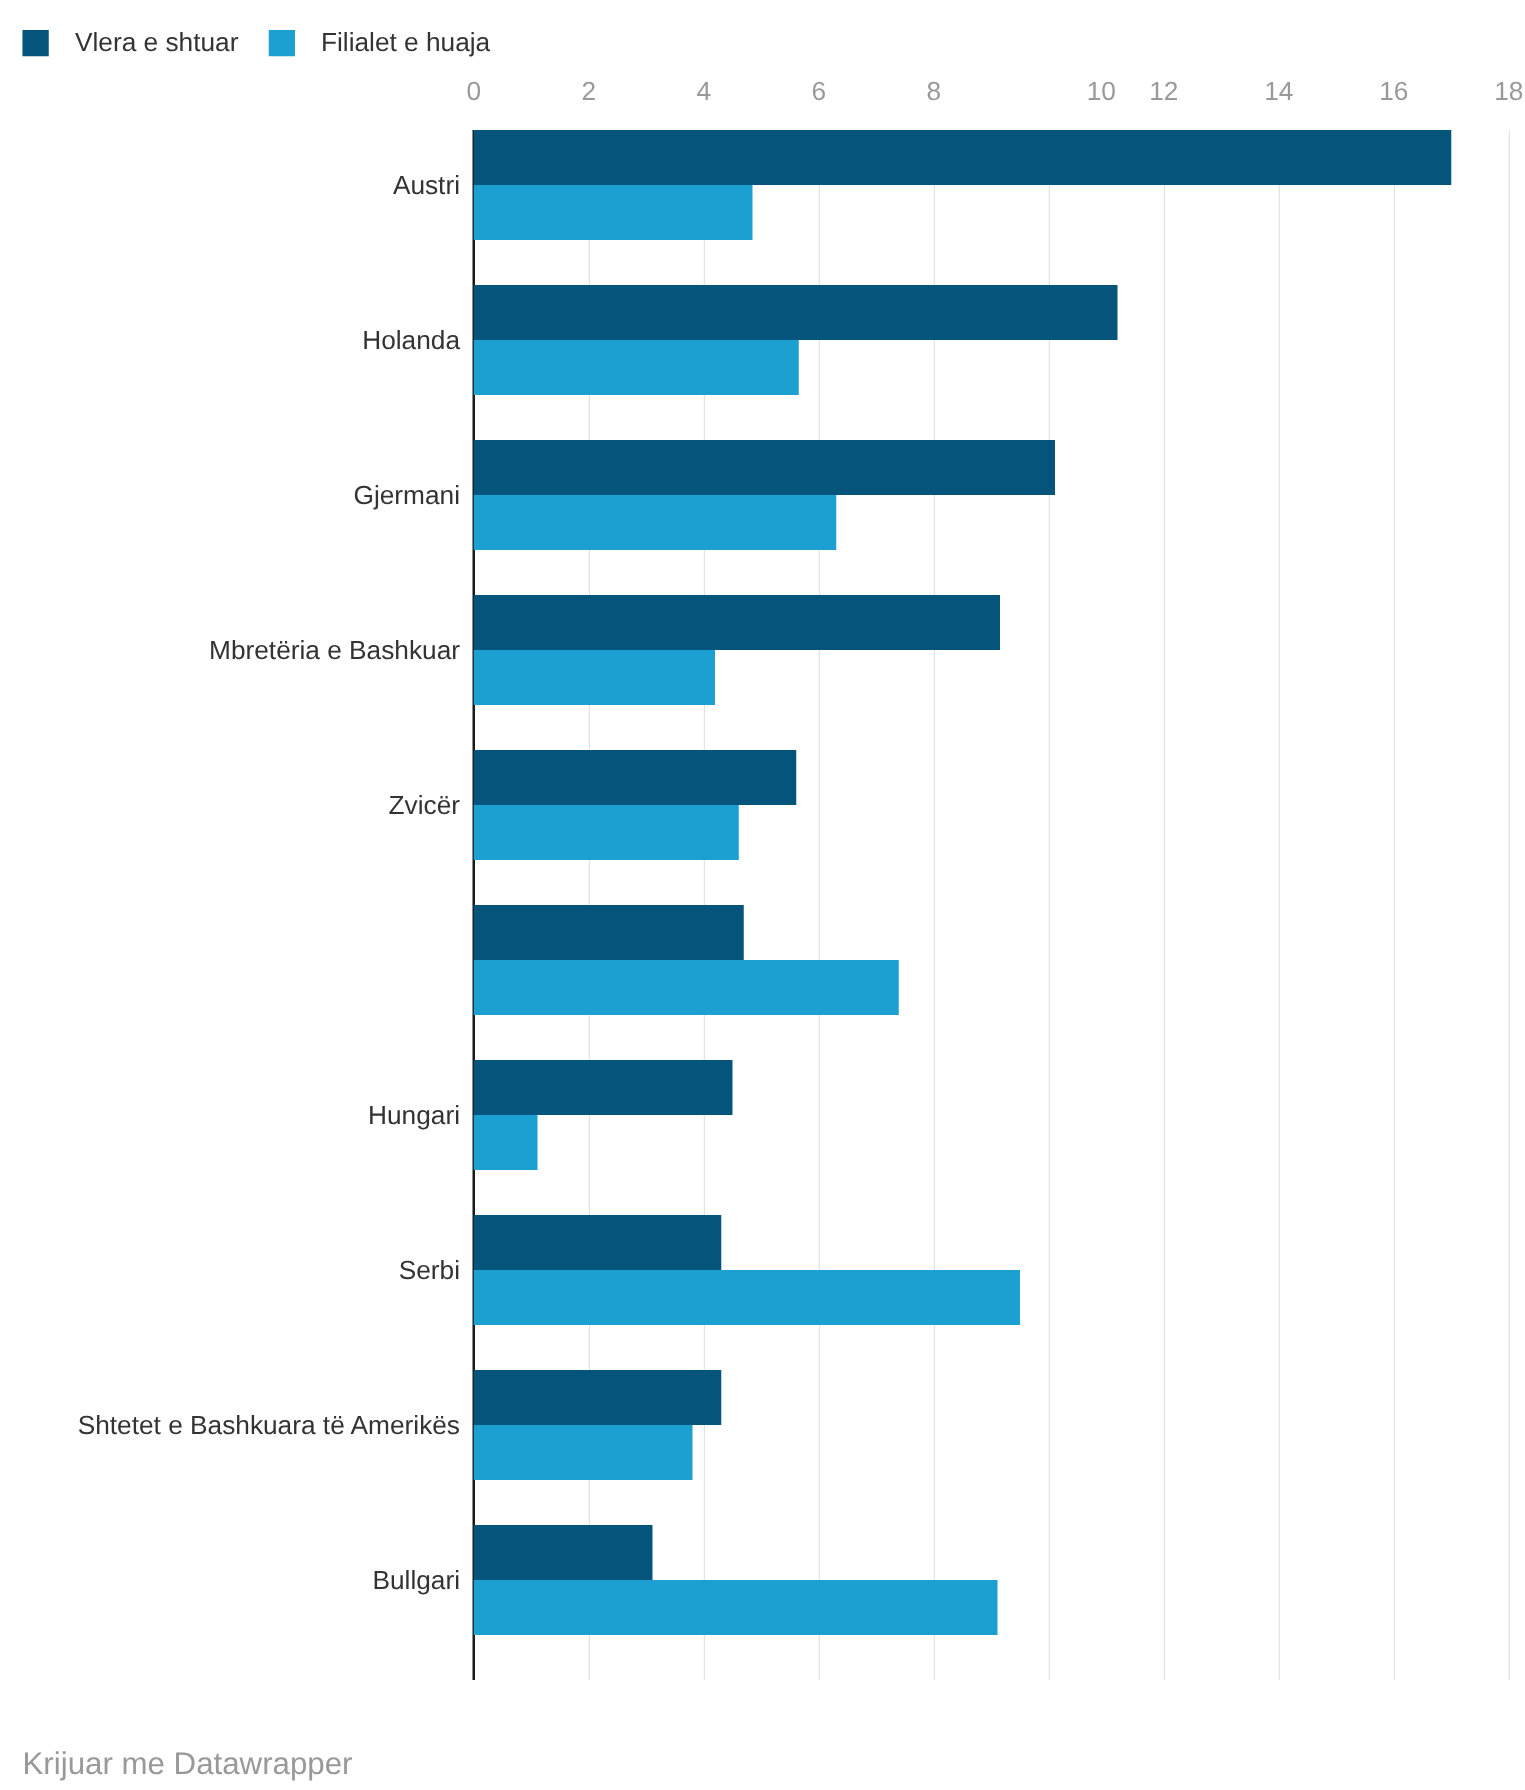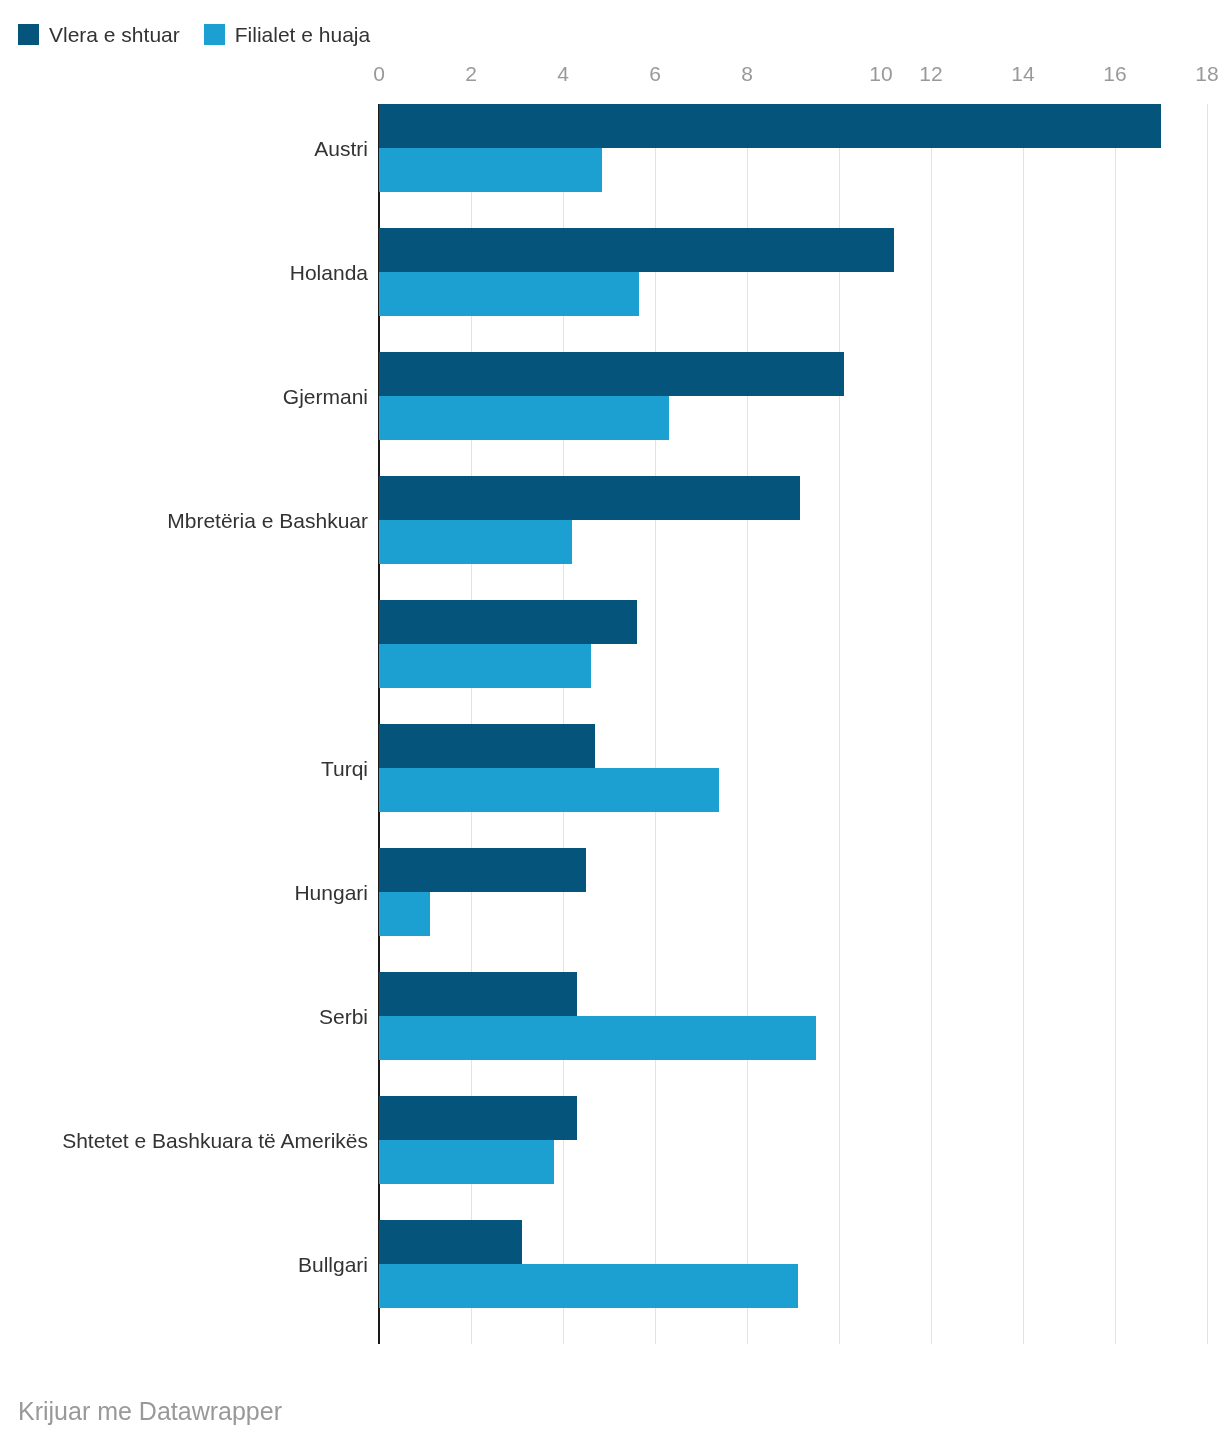--- a/index.html
+++ b/index.html
@@ -22,21 +22,21 @@
     left: 18px;
     top: 14px;
     display: flex;
     align-items: center;
     gap: 24px;
     height: 26px;
   }
   .legend-item {
     display: flex;
     align-items: center;
-    gap: 10px;
+    gap: 21px;
     margin-top: 15px;
   }
   .legend-swatch {
     width: 21px;
     height: 21px;
     display: block;
     flex: 0 0 auto;
   }
   .legend-label {
     font-size: 21px;
@@ -204,27 +204,27 @@
           </div>
         </div>
         <div class="row" style="top: 372px; height: 124px;">
           <div class="row-label" style="top: 33px;">Mbretëria e Bashkuar</div>
           <div class="bars">
             <div class="bar primary" title="Vlera e shtuar: 9.15" style="width: 420.9px;"></div>
             <div class="bar secondary" title="Filialet e huaja: 4.2" style="width: 193.2px;"></div>
           </div>
         </div>
         <div class="row" style="top: 496px; height: 124px;">
+          <div class="row-label" style="top: 33px;">Zvicër</div>
           <div class="bars">
             <div class="bar primary" title="Vlera e shtuar: 5.6" style="width: 257.6px;"></div>
             <div class="bar secondary" title="Filialet e huaja: 4.6" style="width: 211.6px;"></div>
           </div>
         </div>
         <div class="row" style="top: 620px; height: 124px;">
-          <div class="row-label" style="top: 33px;">Turqi</div>
           <div class="bars">
             <div class="bar primary" title="Vlera e shtuar: 4.7" style="width: 216.2px;"></div>
             <div class="bar secondary" title="Filialet e huaja: 7.4" style="width: 340.4px;"></div>
           </div>
         </div>
         <div class="row" style="top: 744px; height: 124px;">
           <div class="row-label" style="top: 33px;">Hungari</div>
           <div class="bars">
             <div class="bar primary" title="Vlera e shtuar: 4.5" style="width: 207px;"></div>
             <div class="bar secondary" title="Filialet e huaja: 1.1" style="width: 50.6px;"></div>

